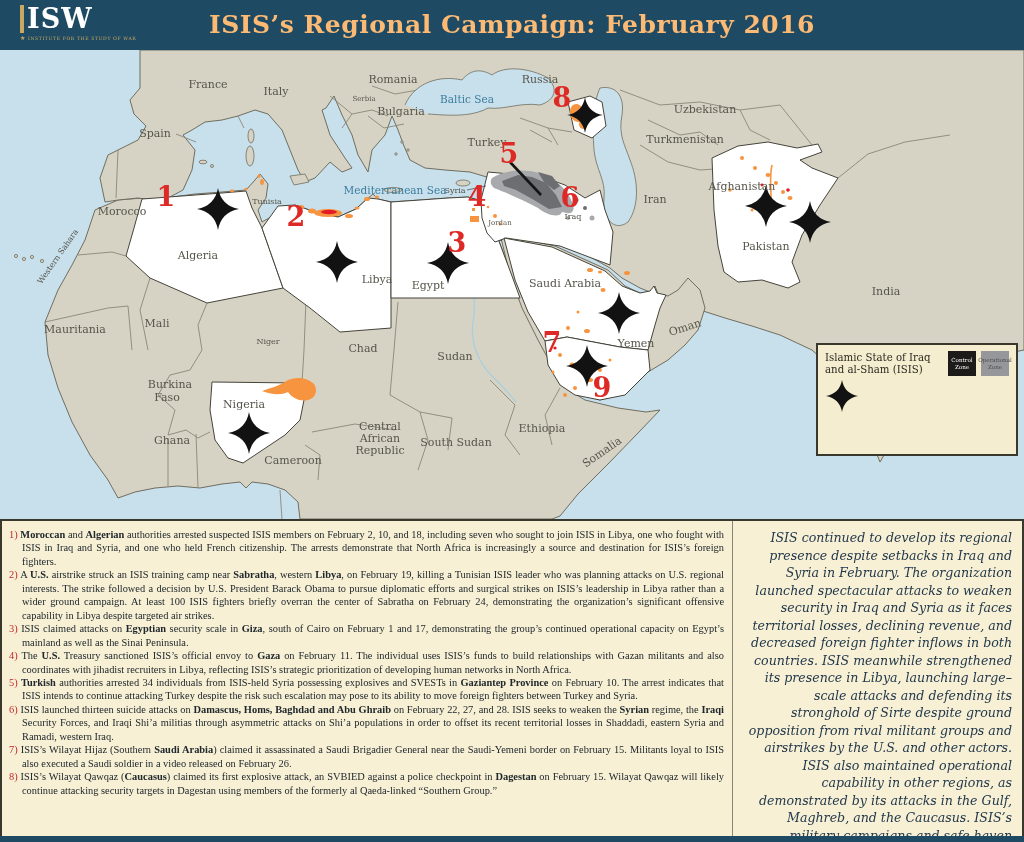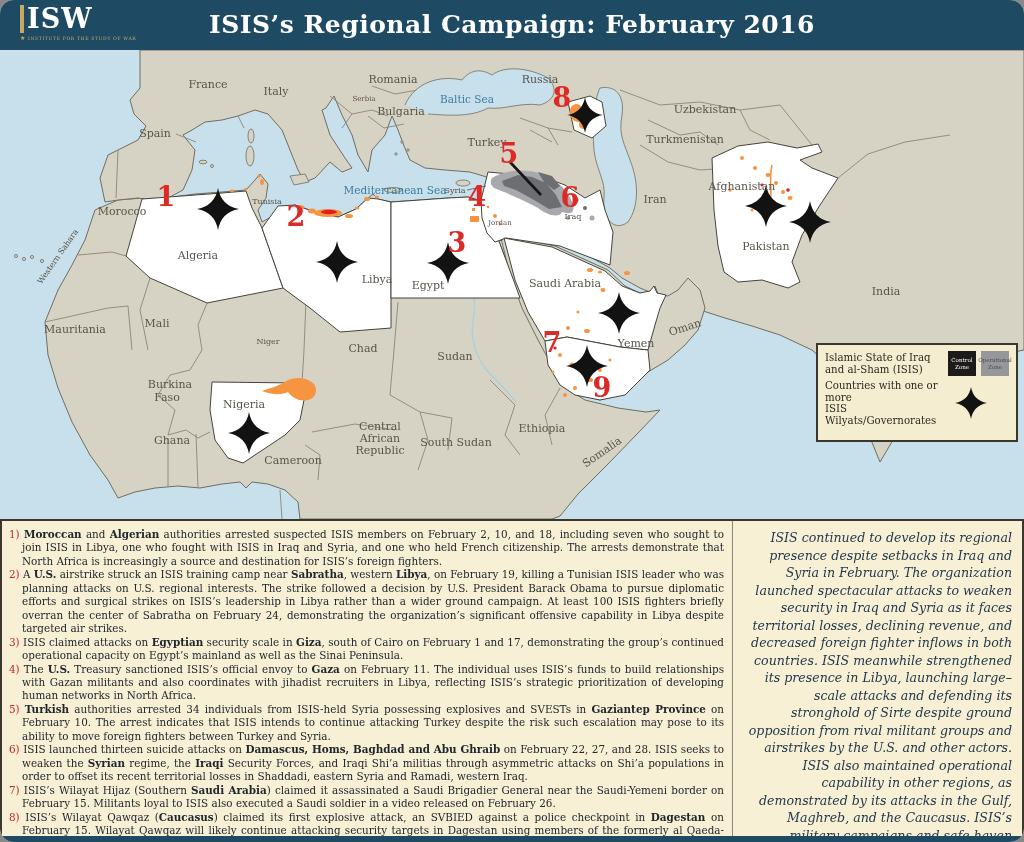--- a/index.html
+++ b/index.html
@@ -1,47 +1,47 @@
 <!DOCTYPE html>
 <html><head>
 <meta charset="utf-8">
 <style>
   html,body{margin:0;padding:0;background:#888;}
   .page{position:relative;width:1024px;height:842px;background:#f7f0d4;overflow:hidden;
-        font-family:"DejaVu Serif","Liberation Serif",serif;border-radius:14px;}
+        font-family:"DejaVu Serif","Liberation Serif",serif;}
   
   .header{position:absolute;left:0;top:0;width:1024px;height:50px;background:#1e4b63;}
   .logo{position:absolute;left:20px;top:5px;color:#fff;}
   .logo-isw{font-size:27px;font-weight:bold;letter-spacing:1px;line-height:28px;
             border-left:4px solid #c9a961;padding-left:3px;}
   .logo-sub{font-size:4.6px;color:#c9a961;letter-spacing:.6px;margin-top:1px;white-space:nowrap;}
   .logo-star{color:#c9a961;font-size:6px;margin-right:2px;}
-  .title{position:absolute;left:0;right:0;top:10px;text-align:center;color:#ffffff;
+  .title{position:absolute;left:0;right:0;top:10px;text-align:center;color:#fdba74;
          font-size:25px;font-weight:bold;letter-spacing:.5px;margin:0;}
   
   .map-wrap{position:absolute;left:0;top:50px;width:1024px;height:469px;background:#86efac;}
   .map-wrap svg{display:block;}
   
-  .legend{position:absolute;left:816px;top:293px;width:202px;height:99px;background:#f5edd0;
+  .legend{position:absolute;left:816px;top:293px;width:202px;height:113px;background:#f5edd0;
           border:2px solid #3a372c;box-sizing:border-box;padding:6px 7px;font-size:10.2px;color:#2b2a20;}
   .leg-row{display:flex;align-items:center;justify-content:space-between;margin-bottom:4px;}
   .leg-label{line-height:11.5px;}
   .swatches{display:flex;gap:5px;}
   .sw{width:28px;height:25px;display:flex;flex-direction:column;align-items:center;justify-content:center;
       font-size:5.6px;line-height:6.4px;text-align:center;}
   .sw-black{background:#1d1b1a;color:#fff;}
   .sw-gray{background:#96979b;color:#4b4b4d;}
   .sw-red{background:#e31b23;color:#fff;}
   .sw-orange{background:#f79440;color:#b55b12;}
   .leg-star{width:61px;text-align:center;}
   
   .panel{position:absolute;left:0;top:519px;width:1024px;height:317px;background:#f7f0d4;
          border-top:2px solid #3a372c;border-left:2px solid #3a372c;border-right:2px solid #3a372c;
          box-sizing:border-box;display:flex;}
-  .notes{width:731px;box-sizing:border-box;padding:7px 8px 0 7px;border-right:1px solid #8a8574;}
+  .notes{width:731px;box-sizing:border-box;padding:7px 8px 0 7px;border-right:1px solid #8a8574;font-family:Liberation Serif, serif;}
   .note-item{font-size:10.4px;line-height:13.45px;color:#20282e;text-align:justify;
              padding-left:13px;text-indent:-13px;}
   .note-num{color:#c2272d;}
   .note-item b{font-weight:bold;}
   .summary{flex:1;box-sizing:border-box;padding:8px 10px 0 10px;color:#22384c;}
   .summary-text{margin:0;font-style:italic;font-size:12.6px;line-height:17.5px;text-align:right;}
   
   .footer-strip{position:absolute;left:0;top:836px;width:1024px;height:6px;background:#1e4b63;}
   
   text{font-family:"DejaVu Serif","Liberation Serif",serif;}
@@ -317,24 +317,20 @@
           <span>Control</span>
               <span>Zone</span>
         </div>
         <div class="sw sw-gray">
           <span>Operational</span>
               <span>Zone</span>
         </div>
       </div>
     </div>
     <div class="leg-row">
-      <div class="leg-label">
-        <div>Countries with one or more</div>
-        <div>ISIS Wilyats/Governorates</div>
-      </div>
       <div class="leg-star">
         <svg width="34" height="32" viewBox="-22 -21 44 42">
               <use href="#star4" fill="#121212"></use>
             </svg>
       </div>
     </div>
   </div>
   </div>
 
   <div class="panel">

